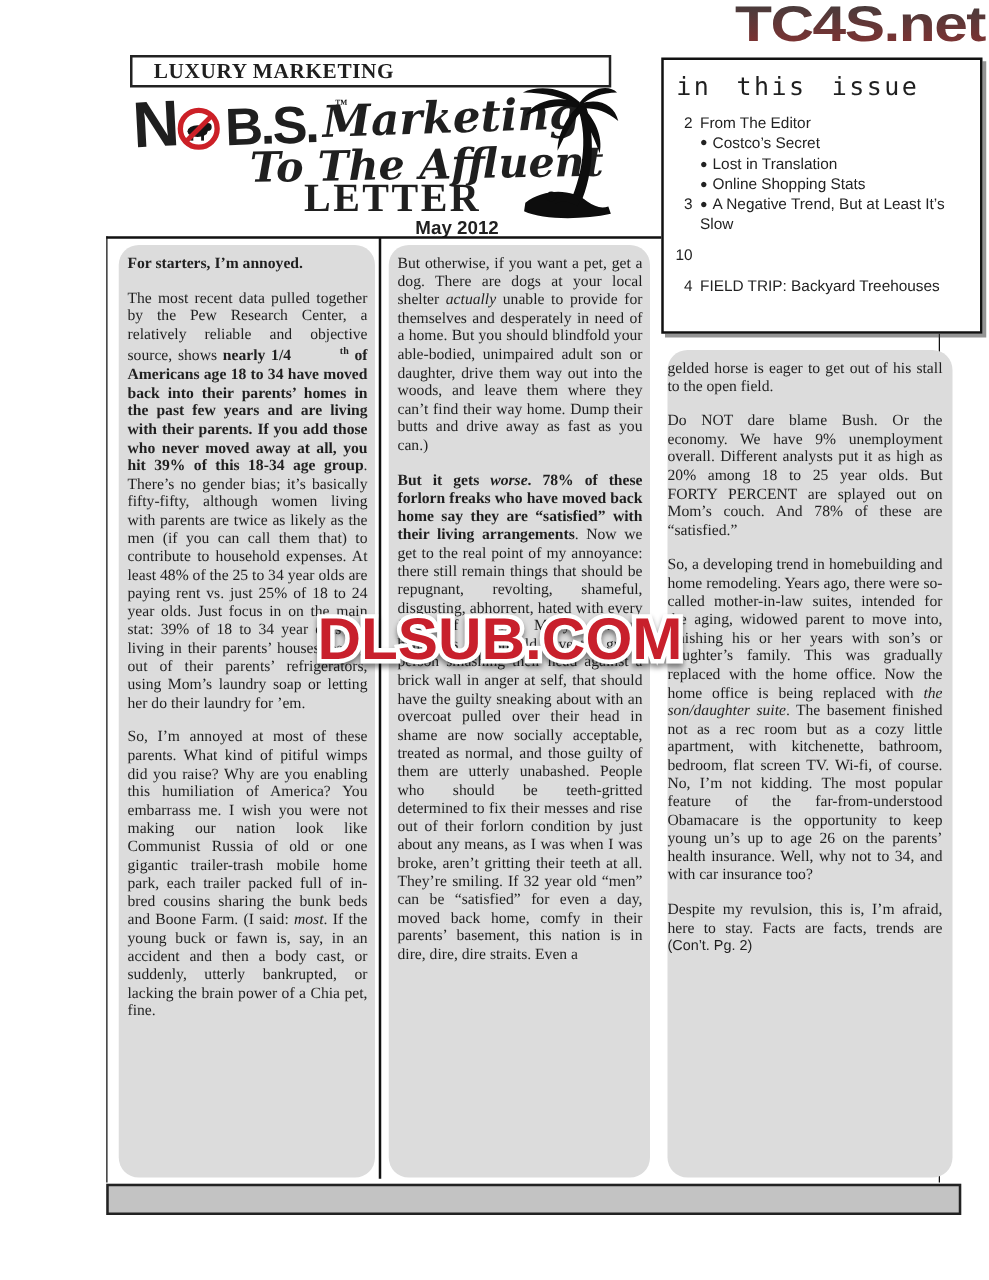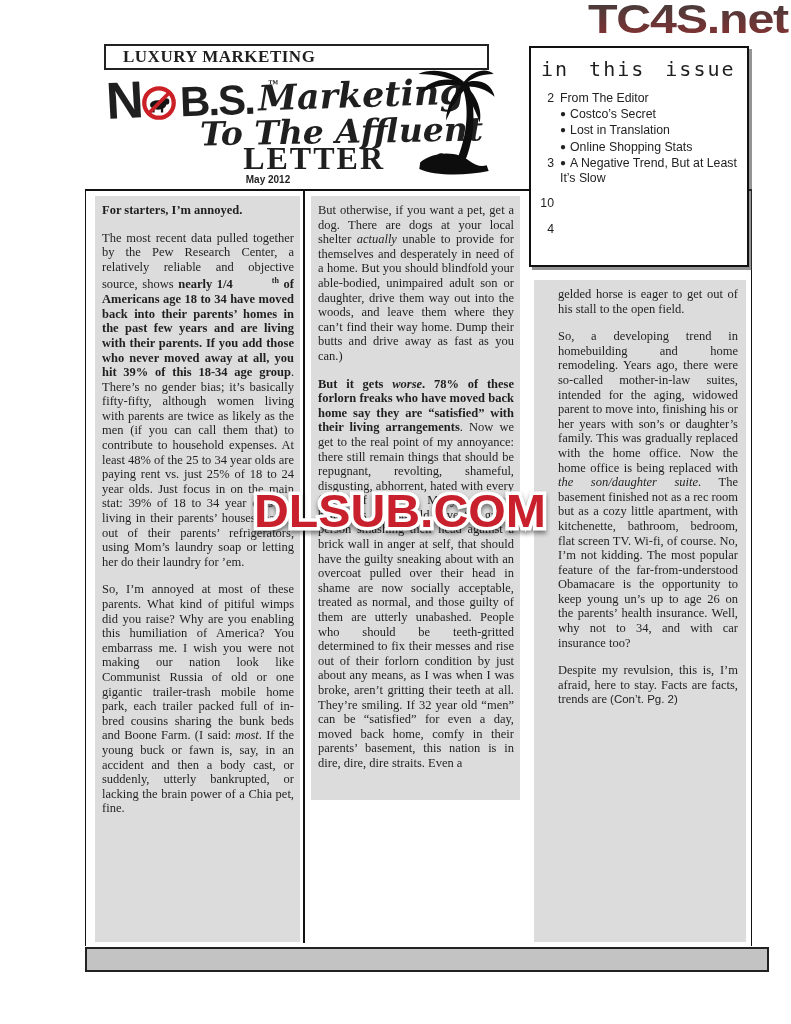--- a/index.html
+++ b/index.html
@@ -25,39 +25,39 @@
   .kicker{position:absolute;left:104px;top:44px;width:385px;height:26px;border:2px solid #222;display:flex;align-items:center;padding-left:17px;
           font-family:"Liberation Serif",serif;font-weight:bold;font-size:17px;letter-spacing:.5px;text-align:center;}
   .logo-n{position:absolute;left:106px;top:74px;font-family:"Liberation Sans",sans-serif;font-weight:900;font-size:52px;line-height:1;transform:rotate(-3deg);}
   .no-bull{position:absolute;left:140px;top:84px;width:38px;height:38px;}
   .logo-bs{position:absolute;left:180px;top:80px;font-family:"Liberation Sans",sans-serif;font-weight:900;font-size:42px;line-height:1;letter-spacing:-2px;transform:rotate(-2deg);}
   .logo-tm{position:absolute;left:268px;top:78px;font-size:10px;font-weight:bold;}
   .script1{position:absolute;left:258px;top:74px;font-family:"DejaVu Serif",serif;font-style:italic;font-weight:bold;font-size:35px;transform:rotate(-2deg);}
   .script2{position:absolute;left:200px;top:112px;font-family:"DejaVu Serif",serif;font-style:italic;font-weight:bold;font-size:33px;transform:rotate(-1deg);}
   .palm{position:absolute;left:405px;top:66px;width:92px;height:114px;}
   .nl-title{position:absolute;left:185px;top:140px;width:200px;text-align:right;font-family:"Liberation Serif",serif;font-weight:bold;font-size:32px;letter-spacing:2px;}
-  .nl-date{position:absolute;left:168px;top:174px;width:200px;text-align:center;font-family:"Liberation Sans",sans-serif;font-weight:bold;font-size:10px;}
+  .nl-date{position:absolute;left:199px;top:174px;width:200px;text-align:right;font-family:"Liberation Sans",sans-serif;font-weight:bold;font-size:15px;}
 
   
-  .issue-box{position:absolute;left:529px;top:46px;width:220px;height:221px;background:#fff;border:2px solid #111;box-shadow:3px 3px 0 rgba(60,60,60,.55);z-index:5;}
+  .issue-box{position:absolute;left:529px;top:46px;width:257px;height:221px;background:#fff;border:2px solid #111;box-shadow:3px 3px 0 rgba(60,60,60,.55);z-index:5;}
   .issue-title{font-family:"DejaVu Sans Mono",monospace;font-size:20px;letter-spacing:2px;word-spacing:6px;margin:9px 0 10px 10px;}
   .issue-items{font-family:"Liberation Sans",sans-serif;font-size:12.3px;line-height:1.24;color:#222;}
   .issue-row{display:grid;grid-template-columns:19px 1fr;column-gap:6px;margin:1px 8px 1px 4px;}
   .issue-row.gap{margin-top:10px;}
   .issue-page{text-align:right;}
   .blt{font-size:10px;margin-right:4px;position:relative;top:-1px;}
 
   
   .content-frame{position:absolute;left:85px;top:189px;width:667px;height:757px;border-top:2px solid #111;border-left:1px solid #111;border-right:1px solid #111;pointer-events:none;}
   .divider{position:absolute;left:303px;top:190px;width:2px;height:753px;background:#111;}
   .col{position:absolute;background:var(--column-bg);padding:7px 6px 0 7px;overflow:hidden;
-       font-family:"Liberation Serif",serif;font-size:12.5px;line-height:14.6px;text-align:justify;hyphens:auto;color:var(--ink);}
+       font-family:"Liberation Serif",serif;font-size:12.5px;line-height:14.6px;text-align:justify;hyphens:auto;color:var(--ink);border-radius:16px;}
   .col1{left:95px;top:196px;width:205px;height:746px;}
-  .col2{left:311px;top:196px;width:209px;height:604px;}
-  .col3{left:534px;top:280px;width:212px;height:662px;padding-left:24px;padding-right:8px;}
+  .col2{left:311px;top:196px;width:209px;height:746px;}
+  .col3{left:534px;top:280px;width:228px;height:662px;padding-left:0;padding-right:8px;}
   .para{margin:0 0 13px;}
   .para .b{font-weight:bold;}
   .para .i{font-style:italic;}
   .para .sans{font-family:Liberation Sans, sans-serif;font-size:11.5px;}
   .para sup{font-size:8px;font-weight:bold;margin-left:39px;}
 
   .footer-bar{position:absolute;left:85px;top:947px;width:684px;height:25px;background:var(--footer-bar);border:2px solid #222;}
 </style>
 </head>
 <body>
@@ -139,37 +139,39 @@
         </div>
         <div class="issue-row">
           <span class="issue-page">3</span>
           <span class="issue-text"><span class="blt">●</span>A Negative Trend, But at Least It’s Slow</span>
         </div>
         <div class="issue-row gap">
           <span class="issue-page">10</span>
         </div>
         <div class="issue-row gap">
           <span class="issue-page">4</span>
+          <span class="issue-text">FIELD TRIP: Backyard Treehouses</span>
         </div>
       </div>
   </div>
 
   <div class="content-frame"></div>
   <div class="divider"></div>
   <div class="col col1">
       <p class="para"><span class="b">For starters, I’m annoyed.</span></p>
       <p class="para"><span>The most recent data pulled together by the Pew Research Center, a relatively reliable and objective source, shows </span><span class="b">nearly 1/4</span><sup class="b">th</sup><span class="b"> of Americans age 18 to 34 have moved back into their parents’ homes in the past few years and are living with their parents. If you add those who never moved away at all, you hit 39% of this 18-34 age group</span><span>. There’s no gender bias; it’s basically fifty-fifty, although women living with parents are twice as likely as the men (if you can call them that) to contribute to household expenses.  At least 48% of the 25 to 34 year olds are paying rent vs. just 25% of 18 to 24 year olds. Just focus in on the main stat: 39% of 18 to 34 year olds are living in their parents’ houses, eating out of their parents’ refrigerators, using Mom’s laundry soap or letting her do their laundry for ’em.</span></p>
       <p class="para"><span>So, I’m annoyed at most of these parents. What kind of pitiful wimps did you raise? Why are you enabling this humiliation of America? You embarrass me. I wish you were not making our nation look like Communist Russia of old or one gigantic trailer-trash mobile home park, each trailer packed full of in-bred cousins sharing the bunk beds and Boone Farm.  (I said: </span><span class="i">most</span><span>. If the young buck or fawn is, say, in an accident and then a body cast, or suddenly, utterly bankrupted, or lacking the brain power of a Chia pet, fine.</span></p>
     </div>
   <div class="col col2">
       <p class="para"><span>But otherwise, if you want a pet, get a dog. There are dogs at your local shelter </span><span class="i">actually</span><span> unable to provide for themselves and desperately in need of a home. But you should blindfold your able-bodied, unimpaired adult son or daughter, drive them way out into the woods, and leave them where they can’t find their way home. Dump their butts and drive away as fast as you can.)</span></p>
       <p class="para"><span class="b">But it gets </span><span class="b i">worse</span><span class="b">. 78% of these forlorn freaks who have moved back home say they are “satisfied” with their living arrangements</span><span>. Now we get to the real point of my annoyance: there still remain things that should be repugnant, revolting, shameful, disgusting, abhorrent, hated with every fiber of being. Many different behaviors that should have the guilty person smashing their head against a brick wall in anger at self, that should have the guilty sneaking about with an overcoat pulled over their head in shame are now socially acceptable, treated as normal, and those guilty of them are utterly unabashed. People who should be teeth-gritted determined to fix their messes and rise out of their forlorn condition by just about any means, as I was when I was broke, aren’t gritting their teeth at all. They’re smiling. If 32 year old “men” can be “satisfied” for even a day, moved back home, comfy in their parents’ basement, this nation is in dire, dire, dire straits. Even a</span></p>
     </div>
   <div class="col col3">
       <p class="para"><span>gelded horse is eager to get out of his stall to the open field.</span></p>
+      <p class="para"><span>Do NOT dare blame Bush. Or the economy. We have 9% unemployment overall. Different analysts put it as high as 20% among 18 to 25 year olds. But FORTY PERCENT are splayed out on Mom’s couch. And 78% of these are “satisfied.”</span></p>
       <p class="para"><span>So, a developing trend in homebuilding and home remodeling. Years ago, there were so-called mother-in-law suites, intended for the aging, widowed parent to move into, finishing his or her years with son’s or daughter’s family. This was gradually replaced with the home office. Now the home office is being replaced with </span><span class="i">the son/daughter suite</span><span>. The basement finished not as a rec room but as a cozy little apartment, with kitchenette, bathroom, bedroom, flat screen TV. Wi-fi, of course. No, I’m not kidding. The most popular feature of the far-from-understood Obamacare is the opportunity to keep young un’s up to age 26 on the parents’ health insurance. Well, why not to 34, and with car insurance too?</span></p>
       <p class="para"><span>Despite my revulsion, this is, I’m afraid, here to stay. Facts are facts, trends are   </span><span class="sans">(Con’t. Pg. 2)</span></p>
     </div>
 
   <div class="footer-bar"></div>
 
   <div class="wm-mid">
     <svg width="300" height="66" viewBox="0 0 300 66">
       <text class="dlsub-text" x="150" y="47" text-anchor="middle" font-size="47" letter-spacing="0" textLength="292" lengthAdjust="spacingAndGlyphs">DLSUB.COM</text>
     </svg>

